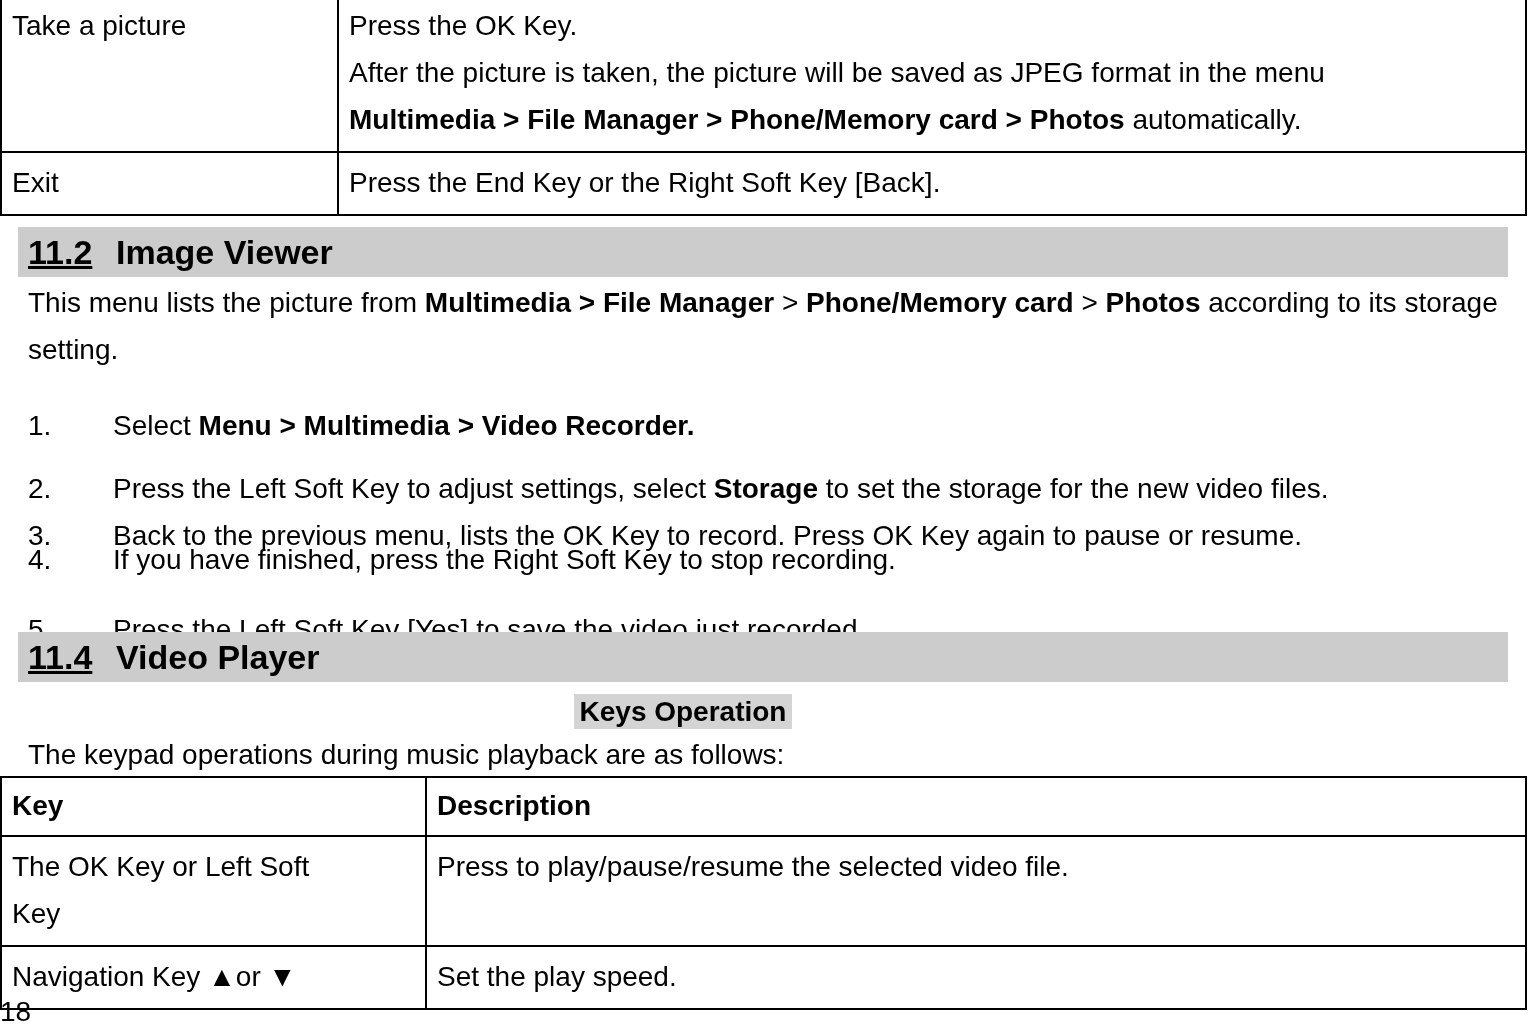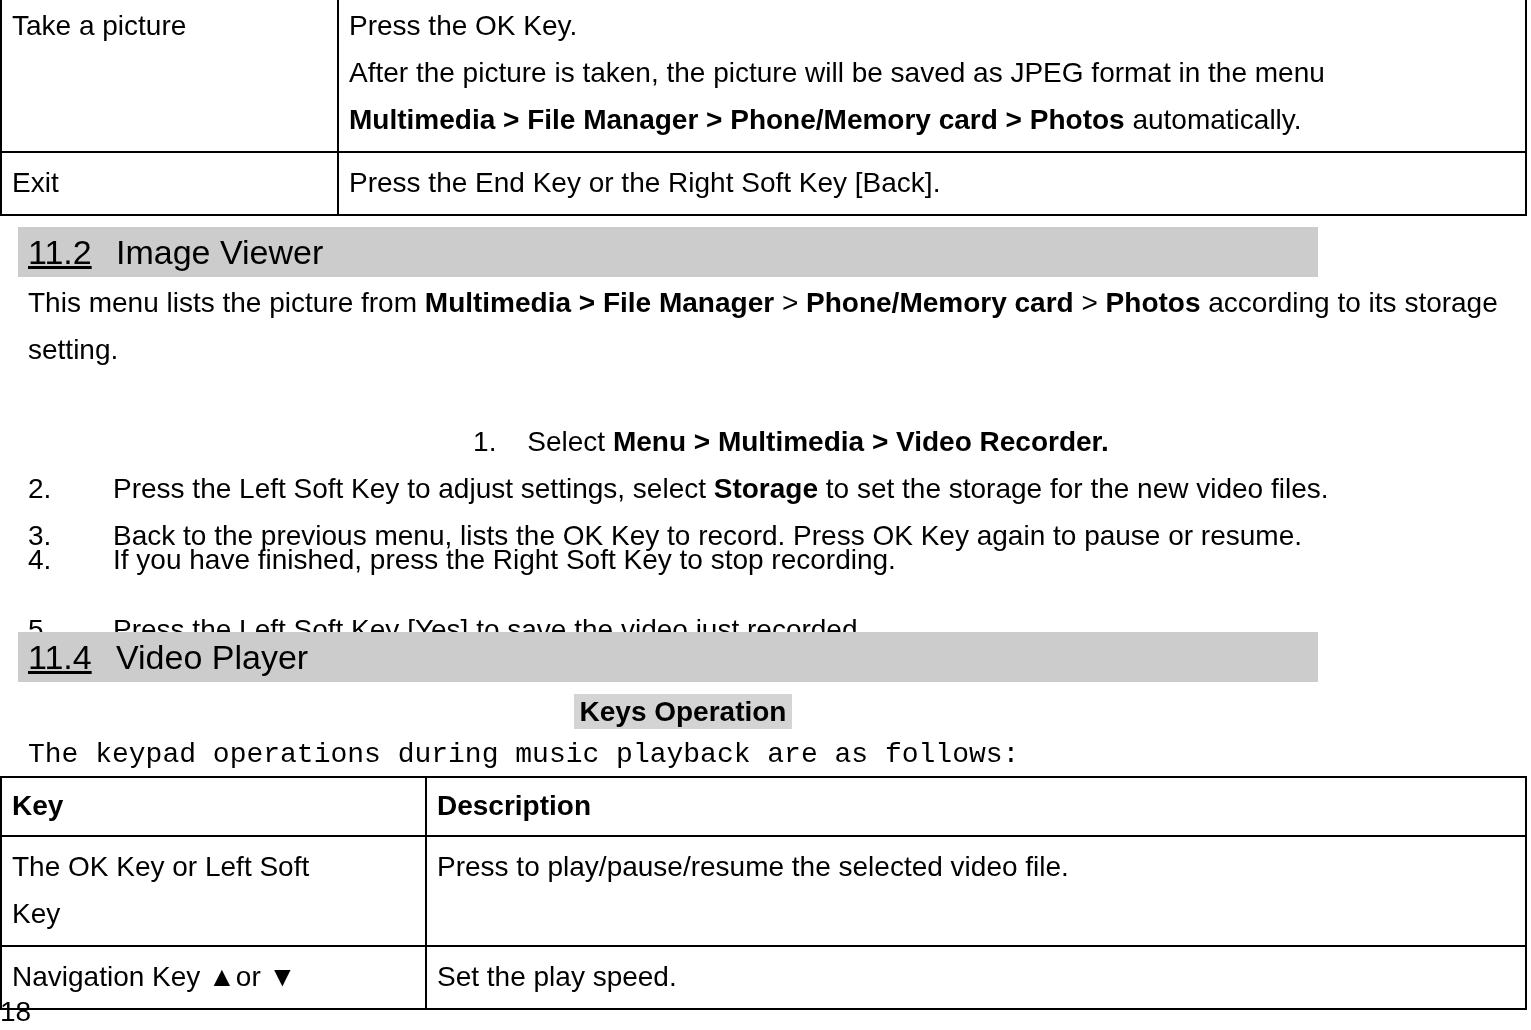--- a/index.html
+++ b/index.html
@@ -58,24 +58,24 @@
     top: 776px;
     width: 1527px;
   }
   #bottom-table col.c1 { width: 425px; }
   #bottom-table .hdr td { padding-top: 4px; padding-bottom: 6px; }
 
   
   .heading {
     position: absolute;
     left: 18px;
-    width: 1300px;
+    width: 1490px;
     background: #cccccc;
     font-size: 34px;
-    font-weight: normal;
+    font-weight: bold;
     line-height: 50px;
     white-space: nowrap;
     padding-left: 10px;
     box-sizing: border-box;
   }
   .heading .num {
     text-decoration: underline;
     display: inline-block;
     min-width: 88px;
   }
@@ -168,21 +168,21 @@
 
   <div class="heading" style="top:227px;">
     <span class="num">11.2</span><span>Image Viewer</span>
   </div>
 
   <div class="para" style="top:279px;">
     <span>This menu lists the picture from </span><b>Multimedia &gt; File Manager</b><span> &gt; </span><b>Phone/Memory card</b><span> &gt; </span><b>Photos</b><span> according to its storage setting.</span>
   </div>
 
 
-  <div class="list-item" style="top:418px;text-align:center;">
+  <div class="list-item" style="top:402px;">
     <span class="li-num">1.</span><span>Select </span><b>Menu &gt; Multimedia &gt; Video Recorder.</b><span></span>
   </div>
 
   <div class="list-item" style="top:465px;">
     <span class="li-num">2.</span><span>Press the Left Soft Key to adjust settings, select </span><b>Storage</b><span> to set the storage for the new video files.</span>
   </div>
 
   <div class="list-item" style="top:512px;">
     <span class="li-num">3.</span><span>Back to the previous menu, lists the OK Key to record. Press OK Key again to pause or resume.</span><b></b><span></span>
   </div>
@@ -196,21 +196,21 @@
   </div>
 
   <div class="heading" style="top:632px;">
     <span class="num">11.4</span><span>Video Player</span>
   </div>
 
   <div class="center-sub" style="top:692px;">
     <span class="hl">Keys Operation</span>
   </div>
 
-  <div class="para" style="top:731px;font-family:Liberation Mono, monospace;">
+  <div class="para" style="top:731px;">
     <span>The keypad operations during music playback are as follows:</span>
   </div>
 
   <div id="bottom-table-wrap">
     <table class="doc-table" id="bottom-table">
       <colgroup>
           <col class="c1">
           <col>
         </colgroup>
       <tbody>

